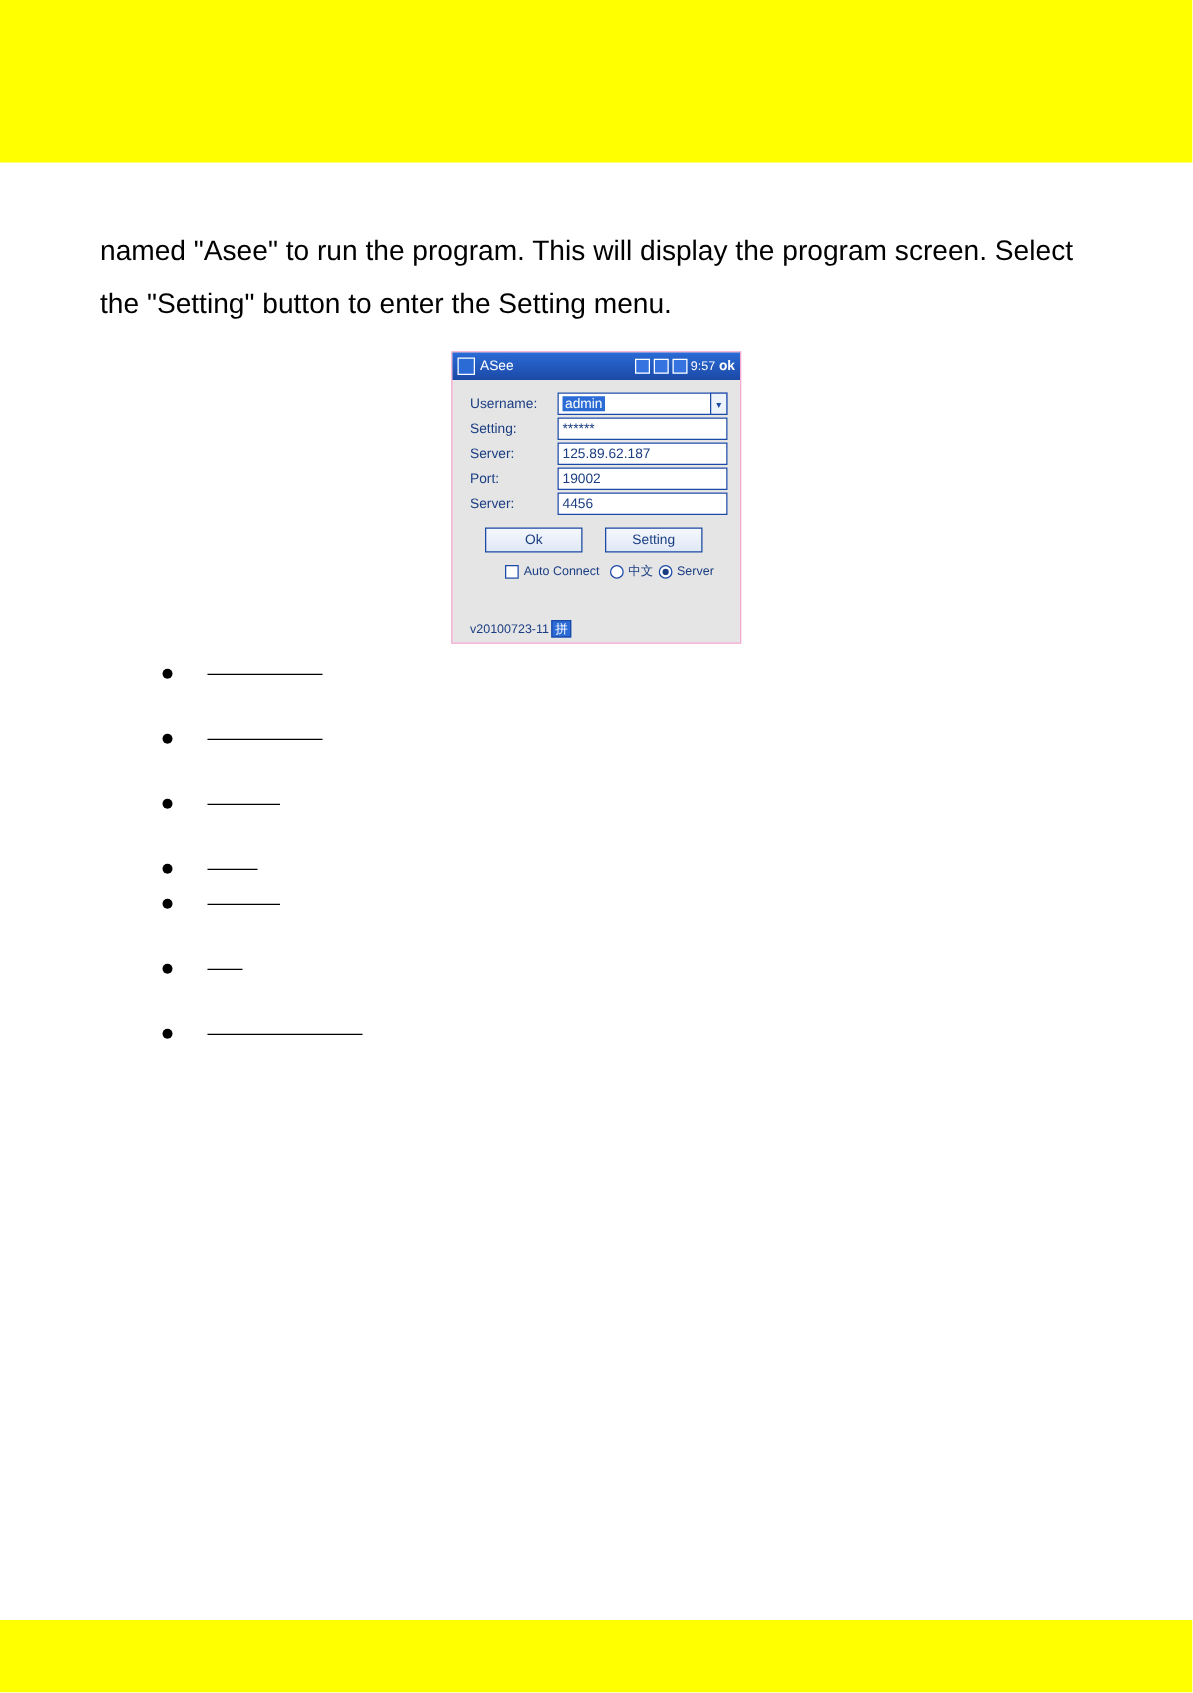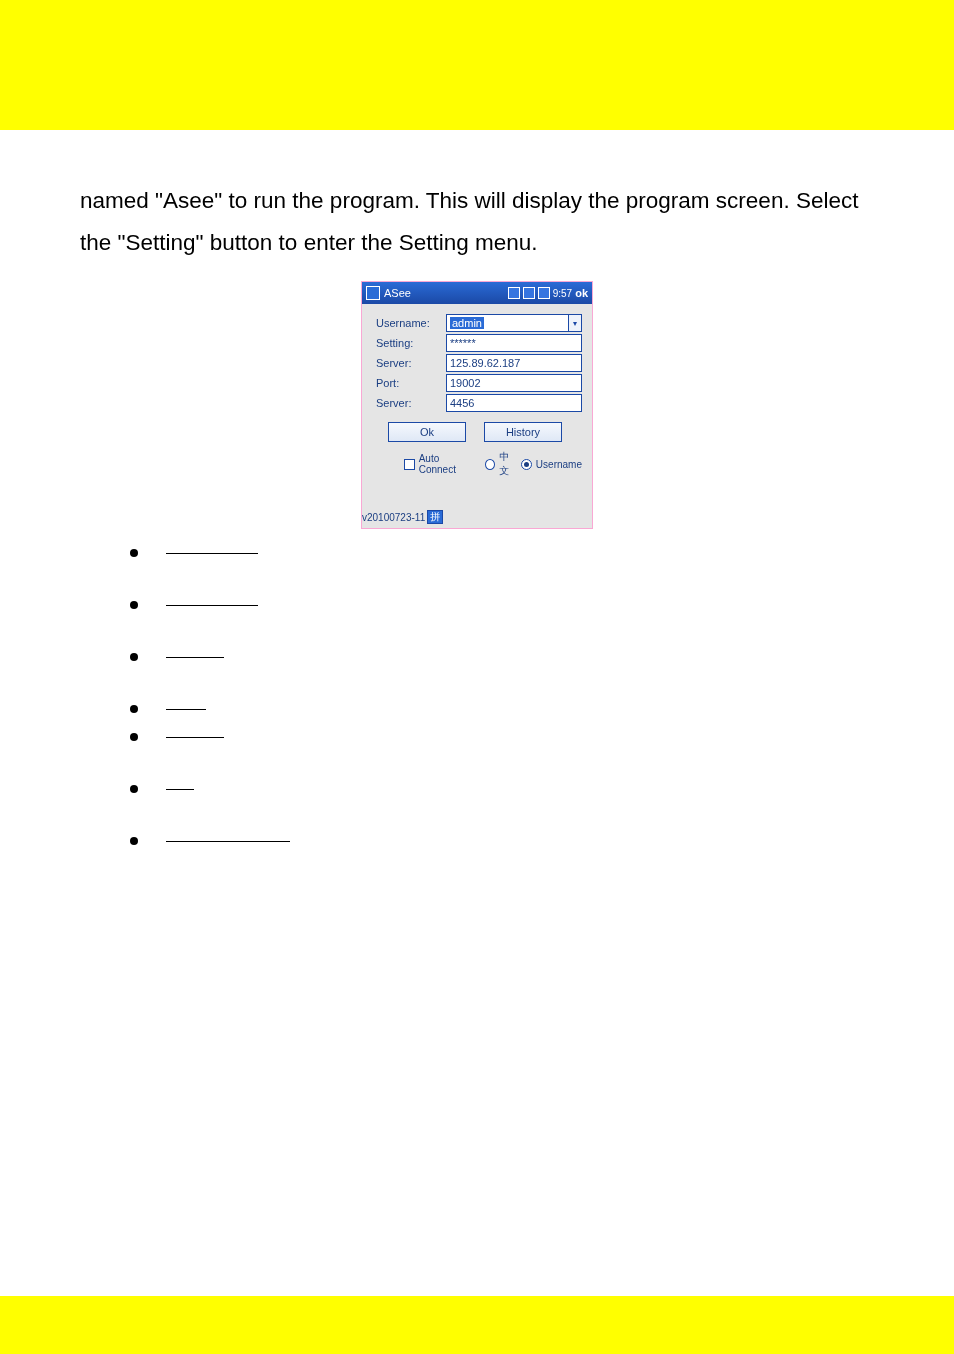--- a/index.html
+++ b/index.html
@@ -29,21 +29,21 @@
   .asee-dd { position: absolute; right: -1px; top: -1px; bottom: -1px; width: 14px; border: 1px solid #1b49a6; background: #eef3fb; display: flex; align-items: center; justify-content: center; font-size: 8px; color: #1b49a6; }
   .asee-port { width: 80px; }
   .asee-btnrow { display: flex; gap: 18px; margin: 10px 0 8px 12px; }
   .asee-btn { width: 78px; height: 20px; border: 1px solid #1b49a6; background: linear-gradient(#f5f8fd,#dfe8f6); font-size: 11px; color: #1b3e82; display: flex; align-items: center; justify-content: center; }
   .asee-opts { display: flex; gap: 8px; margin-left: 28px; font-size: 10px; color: #1b3e82; }
   .asee-opts .col { display: flex; flex-direction: row; gap: 4px; }
   .asee-check, .asee-radio { display: flex; align-items: center; gap: 4px; }
   .cbx { width: 11px; height: 11px; border: 1px solid #1b49a6; background: #fff; display: inline-block; }
   .rdo { width: 11px; height: 11px; border: 1px solid #1b49a6; border-radius: 50%; background: #fff; display: inline-flex; align-items: center; justify-content: center; }
   .rdo.on::after { content: ""; width: 5px; height: 5px; background: #1b3e82; border-radius: 50%; }
-  .asee-version { margin: 26px 0 4px 0; font-size: 10px; color: #1b3e82; display: flex; align-items: center; gap: 2px; }
+  .asee-version { margin: 26px 0 4px 14px; font-size: 10px; color: #1b3e82; display: flex; align-items: center; gap: 2px; }
   .ime-chip { width: 16px; height: 14px; background: #2a6bd6; color: #fff; font-size: 10px; display: inline-flex; align-items: center; justify-content: center; border: 1px solid #1b49a6; }
 
   
   .bullets { margin: 20px 0 0 50px; }
   .bullet { display: flex; gap: 28px; align-items: center; margin-bottom: 44px; }
   .bullet .dot { width: 8px; height: 8px; background: #000; border-radius: 50%; flex-shrink: 0; }
   .bullet .line { height: 1px; background: #000; }
   .bullet.b1 .line, .bullet.b2 .line { width: 92px; }
   .bullet.b3 .line, .bullet.b5 .line { width: 58px; }
   .bullet.b4 .line { width: 40px; }
@@ -102,36 +102,36 @@
           </div>
           <div class="asee-row">
             <span class="asee-label">Server:</span>
             <div class="asee-input">
                 <span>4456</span>
               </div>
           </div>
 
           <div class="asee-btnrow">
             <div class="asee-btn">Ok</div>
-            <div class="asee-btn">History</div>
+            <div class="asee-btn">Setting</div>
           </div>
 
           <div class="asee-opts">
             <div class="asee-check">
               <span class="cbx"></span>
               <span>Auto Connect</span>
             </div>
             <div class="col">
               <div class="asee-radio">
                 <span class="rdo"></span>
                 <span>中文</span>
               </div>
               <div class="asee-radio">
                 <span class="rdo on"></span>
-                <span>Username</span>
+                <span>Server</span>
               </div>
             </div>
           </div>
         </div>
 
         <div class="asee-version">
           <span>v20100723-11</span>
           <span class="ime-chip">拼</span>
         </div>
       </div>

